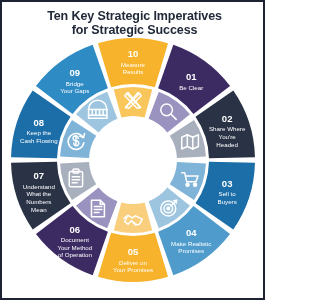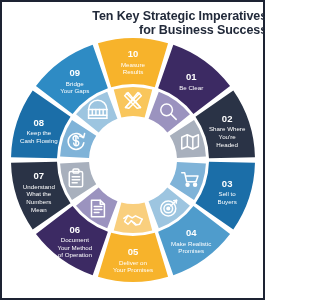--- a/index.html
+++ b/index.html
@@ -19,21 +19,21 @@
     height: 300px;
     box-sizing: border-box;
     border: 2px solid #1d2333;
     background: #ffffff;
   }
   #title {
     position: absolute;
     top: 7px;
     left: 0;
     width: 265px;
-    text-align: right;
+    text-align: center;
     font-size: 12.5px;
     font-weight: bold;
     line-height: 14px;
     color: #222a3a;
     letter-spacing: -0.1px;
   }
   #title .line {
     display: block;
     white-space: nowrap;
   }
@@ -57,21 +57,21 @@
   }
   svg text { font-family: "Liberation Sans", sans-serif; }
 </style>
 </head>
 <body>
 
 <div id="infographic">
 
   <div id="title">
     <span class="line">Ten Key Strategic Imperatives</span>
-    <span class="line">for Business Success</span>
+    <span class="line">for Strategic Success</span>
   </div>
 
   <svg id="wheel" viewBox="0 0 248 248">
     <g id="segments-group">
         <path d="M 88.94201657833514 7.14565562887158 A 122 122 0 0 1 159.0579834216649 7.14565562887158 L 145.8393995085781 51.20549039175607 A 76 76 0 0 0 102.16060049142189 51.20549039175607 Z" fill="#f7b32b"></path>
         <path d="M 104.7372673525278 53.58730845258073 A 73 73 0 0 1 143.26273264747223 53.58730845258074 L 135.6104141984764 81.55947358785689 A 44 44 0 0 0 112.38958580152361 81.55947358785687 Z" fill="#f9c65c"></path>
         <text x="124" y="21.4" text-anchor="middle" class="seg-num">10</text>
         <text x="124" y="30.799999999999997" text-anchor="middle" class="seg-label">Measure</text>
         <text x="124" y="38.4" text-anchor="middle" class="seg-label">Results</text>
         <path d="M 164.32275591101322 8.856283906846016 A 122 122 0 0 1 221.0477646642973 50.06941516758326 L 184.4559845449721 77.94488157980597 A 76 76 0 0 0 149.11909384620495 52.271127679674564 Z" fill="#3c2a63"></path>

